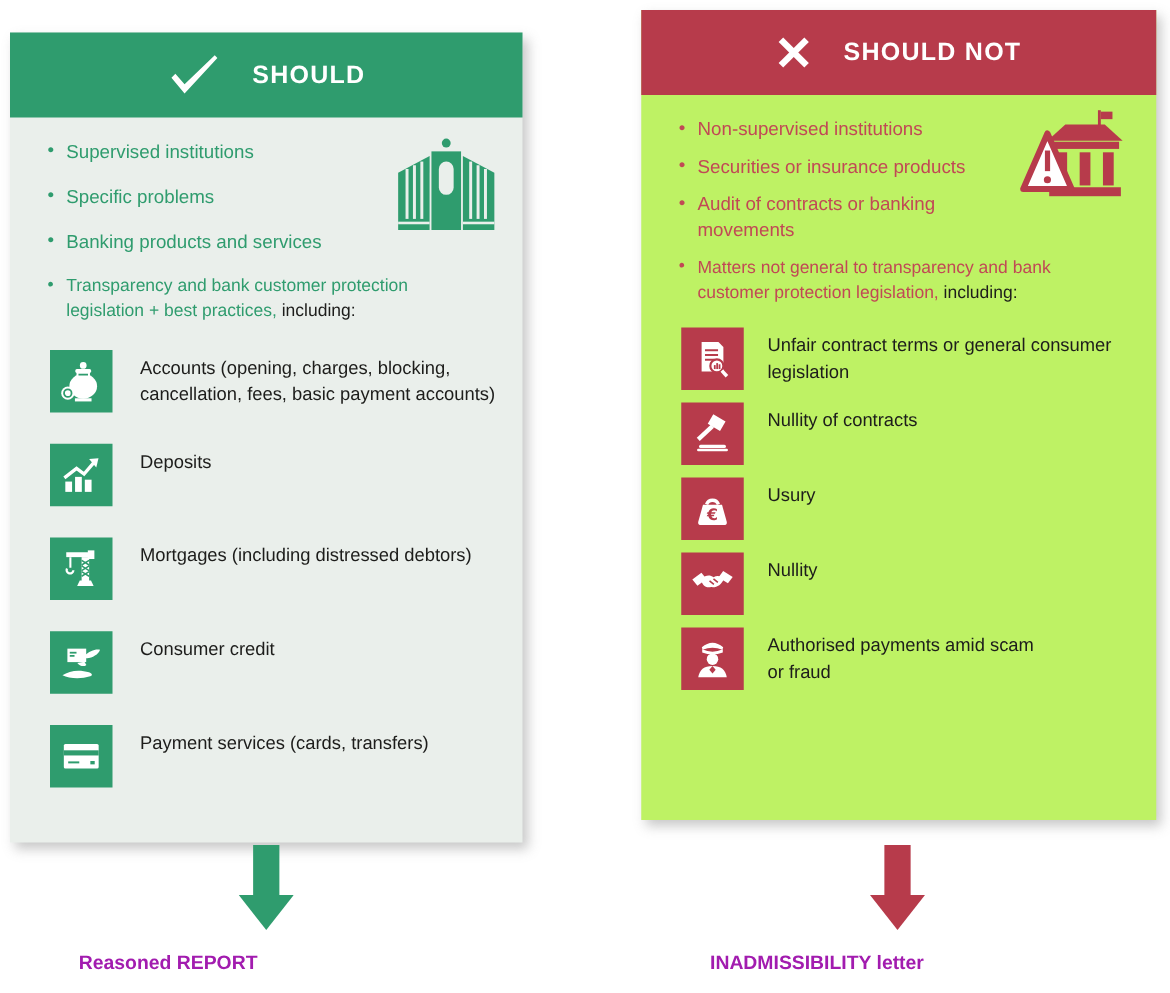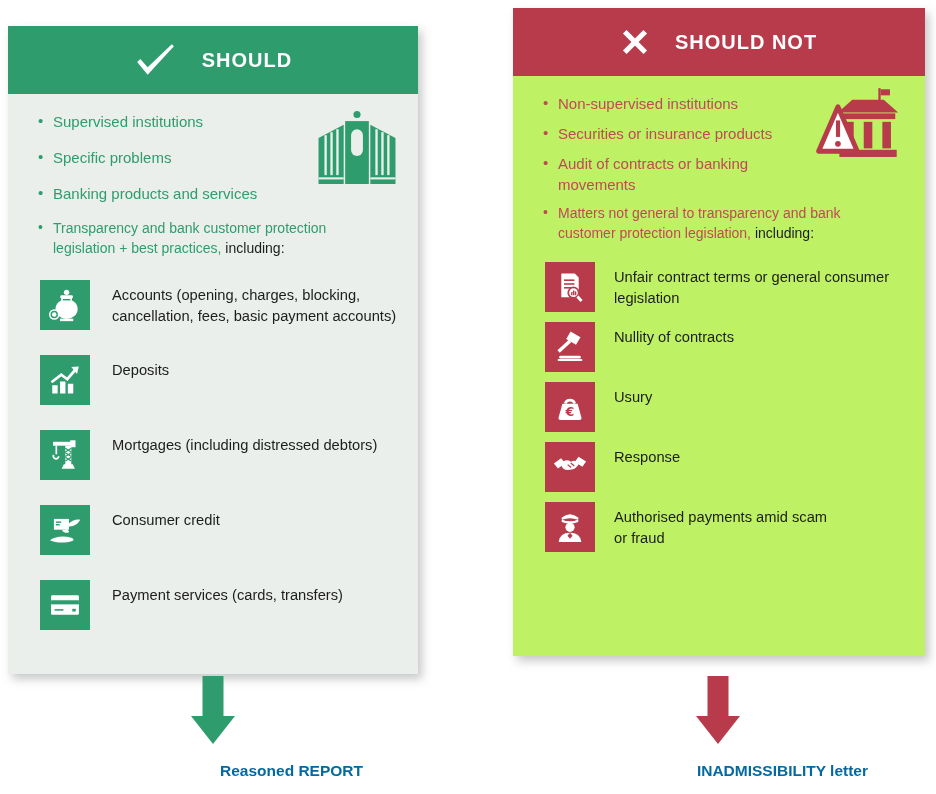--- a/index.html
+++ b/index.html
@@ -46,22 +46,22 @@
              white-space:pre-line;max-width:300px;color:#1d1d1b;}
   .panel.right .row-label{margin-left:19px;}
   .row:first-child .row-label, .row .row-label{padding-top:5px;}
 
   .down-arrow{position:absolute;top:676px;}
   .down-arrow.green{left:191px;}
   .down-arrow.red{left:696px;}
 
   .response-label{position:absolute;top:707px;left:0;width:936px;text-align:center;
                   font-size:15.5px;color:#1d1d1b;}
-  .footer-label{position:absolute;top:762px;width:300px;text-align:right;
-                font-size:15.5px;font-weight:bold;color:#0369a1;}
+  .footer-label{position:absolute;top:762px;width:300px;text-align:left;
+                font-size:15.5px;font-weight:bold;color:#a21caf;}
   .footer-label.left{left:63px;}
   .footer-label.right{left:568px;}
 </style>
 </head>
 <body>
 
 <div id="stage">
 
   <div class="panel left">
     <div class="panel-header">
@@ -262,21 +262,21 @@
 
         <div class="row">
           <span class="row-icon">
             <svg width="38" height="38" viewBox="0 0 24 24">
               <polygon points="1.8,9.8 6.4,6.4 9,9.6 4.4,13" fill="#fff"></polygon>
               <polygon points="22.2,8.6 17.4,5.6 15,8.8 19.8,11.8" fill="#fff"></polygon>
               <path d="M6.5 9.5 c2,-2 4.2,-2.2 6,-0.8 c2,-1.2 4,-0.6 5.2,1 c-1.2,2.8 -3.6,4.4 -6.4,4 c-2.8,0.6 -5,-1 -4.8,-4.2 z" fill="#fff"></path>
               <path d="M10.5 10.5 l2.2 1.8 M12.5 9.5 l2.2 1.8" stroke="#b73b4b" stroke-width="0.8" fill="none"></path>
             </svg>
           </span>
-          <span class="row-label">Response</span>
+          <span class="row-label">Nullity</span>
         </div>
 
         <div class="row">
           <span class="row-icon">
             <svg width="38" height="38" viewBox="0 0 24 24">
               <path d="M6.6 6.2 q5.4,-4.6 10.8,0 l-0.4 1.2 q-5,-2 -10,0 z" fill="#fff"></path>
               <path d="M6.8 7.2 q5.2,2.4 10.4,0 l0,1.6 q-5.2,2 -10.4,0 z" fill="#fff"></path>
               <circle cx="12" cy="12.2" r="2.9" fill="#fff"></circle>
               <path d="M4.8 21.4 q0.8,-5.8 7.2,-5.8 q6.4,0 7.2,5.8 z" fill="#fff"></path>
               <polygon points="12,15.6 10.4,17.6 12,19.4 13.6,17.6" fill="#b73b4b"></polygon>

